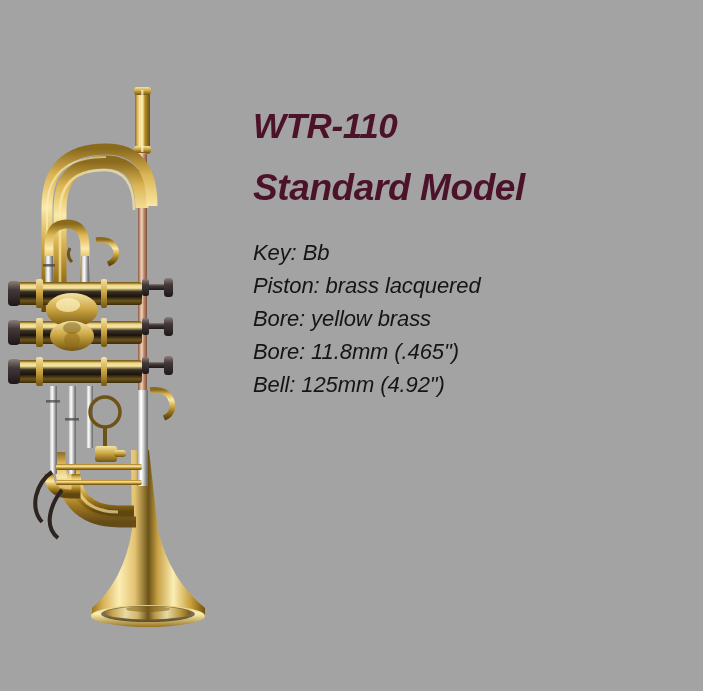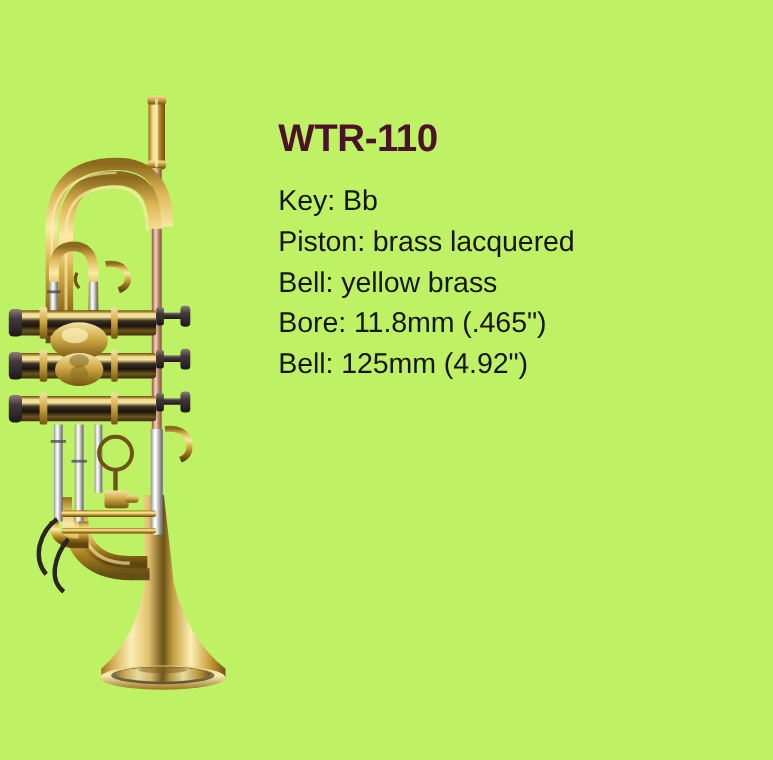--- a/index.html
+++ b/index.html
@@ -11,21 +11,22 @@
     width: 703px;
     height: 691px;
     font-family: "Liberation Sans", sans-serif;
     -webkit-font-smoothing: antialiased;
     overflow: hidden;
   }
   #page {
     position: relative;
     width: 703px;
     height: 691px;
-    background: #bef264;
+    background: #a3a3a3;
+    font-style: italic;
   }
 
   
   #product-image {
     position: absolute;
     left: 0px;
     top: 60px;
     width: 240px;
     height: 580px;
   }
@@ -59,21 +60,21 @@
     line-height: 1.0;
     margin: 0 0 36px 0;
     white-space: nowrap;
   }
   #spec-list {
     list-style: none;
     margin: 0;
     padding: 0;
   }
   #spec-list li {
-    font-size: 26px;
+    font-size: 22px;
     font-weight: 400;
     color: #151515;
     line-height: 1.0;
     margin-bottom: 11px;
     letter-spacing: -0.1px;
     white-space: nowrap;
   }
   #spec-list li:last-child { margin-bottom: 0; }
 </style>
 </head>
@@ -268,24 +269,25 @@
         <path d="M70 188 Q66 196 72 202" fill="none" stroke="#6d5316" stroke-width="3"></path>
 
       </g>
     </svg>
   </div>
 
   <div id="info-panel">
 
     <h1 class="model-number">WTR-110</h1>
 
+    <h2 class="model-name">Standard Model</h2>
 
     <ul id="spec-list">
       <li>Key: Bb</li>
       <li>Piston: brass lacquered</li>
-      <li>Bell: yellow brass</li>
+      <li>Bore: yellow brass</li>
       <li>Bore: 11.8mm (.465")</li>
       <li>Bell: 125mm (4.92")</li>
     </ul>
 
   </div>
 
 </div>
 
 </body></html>

